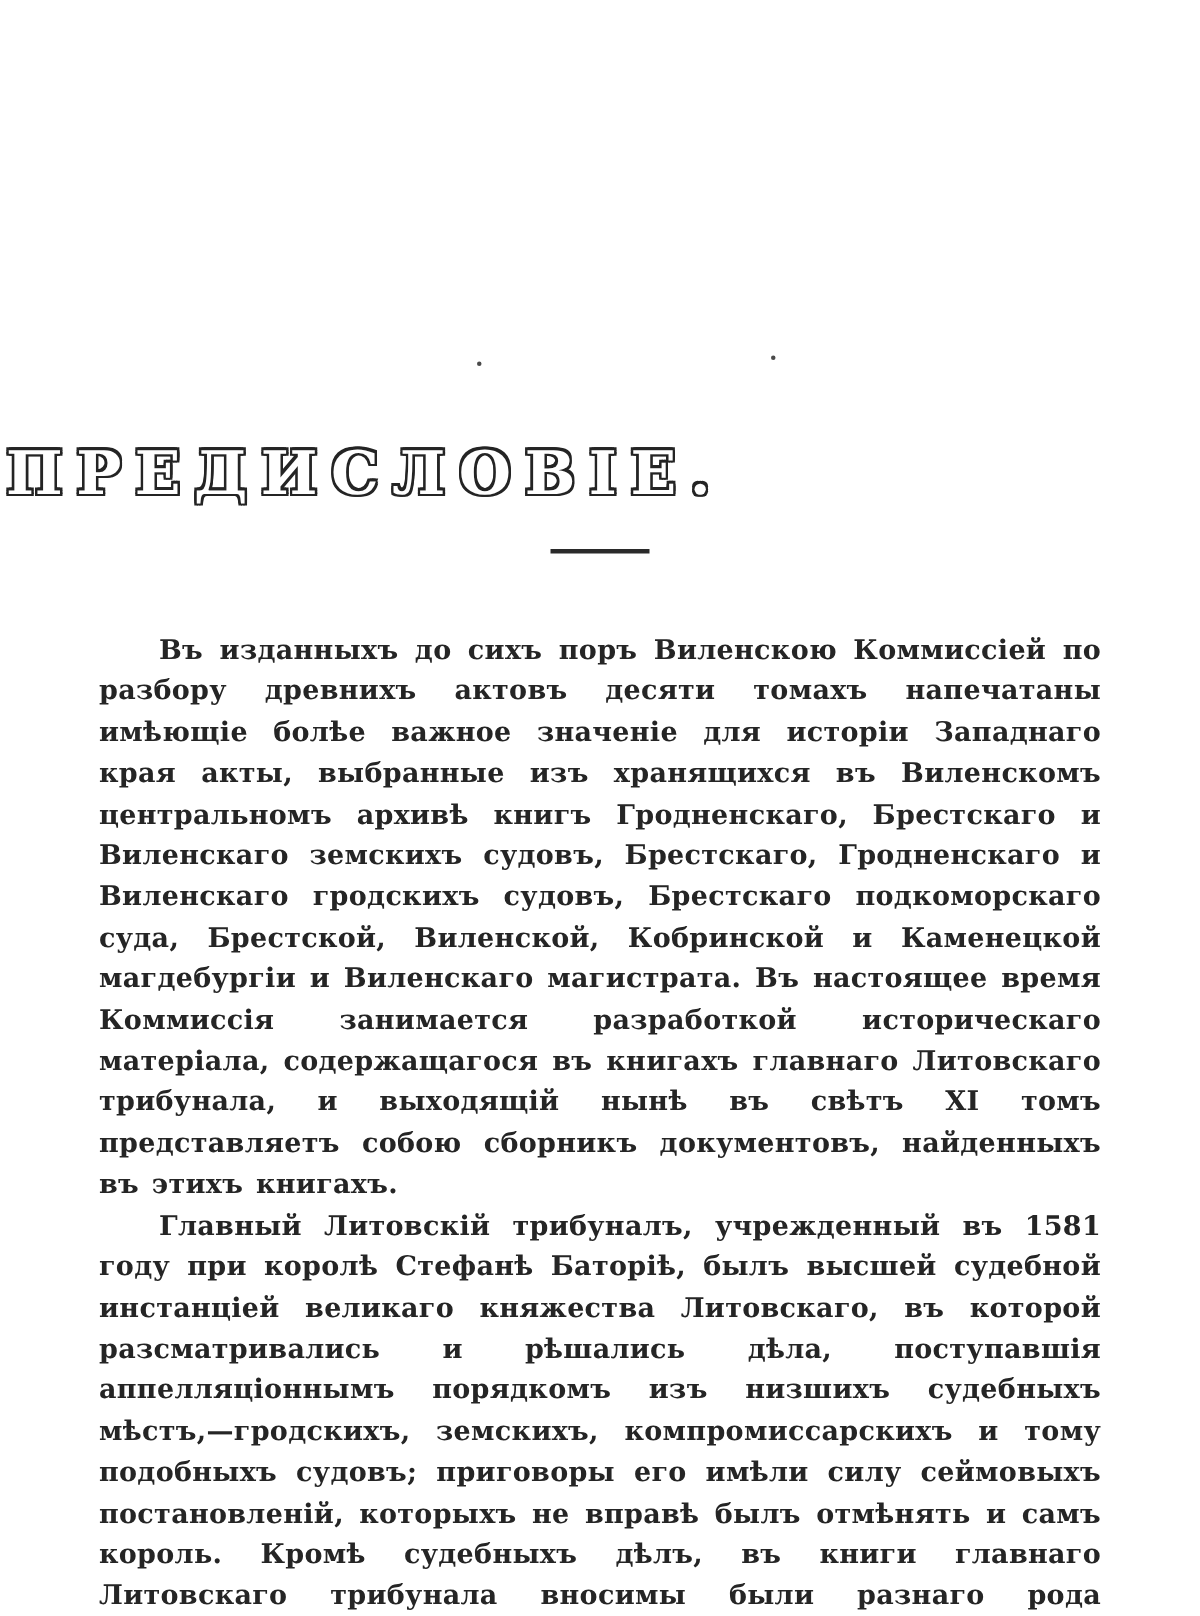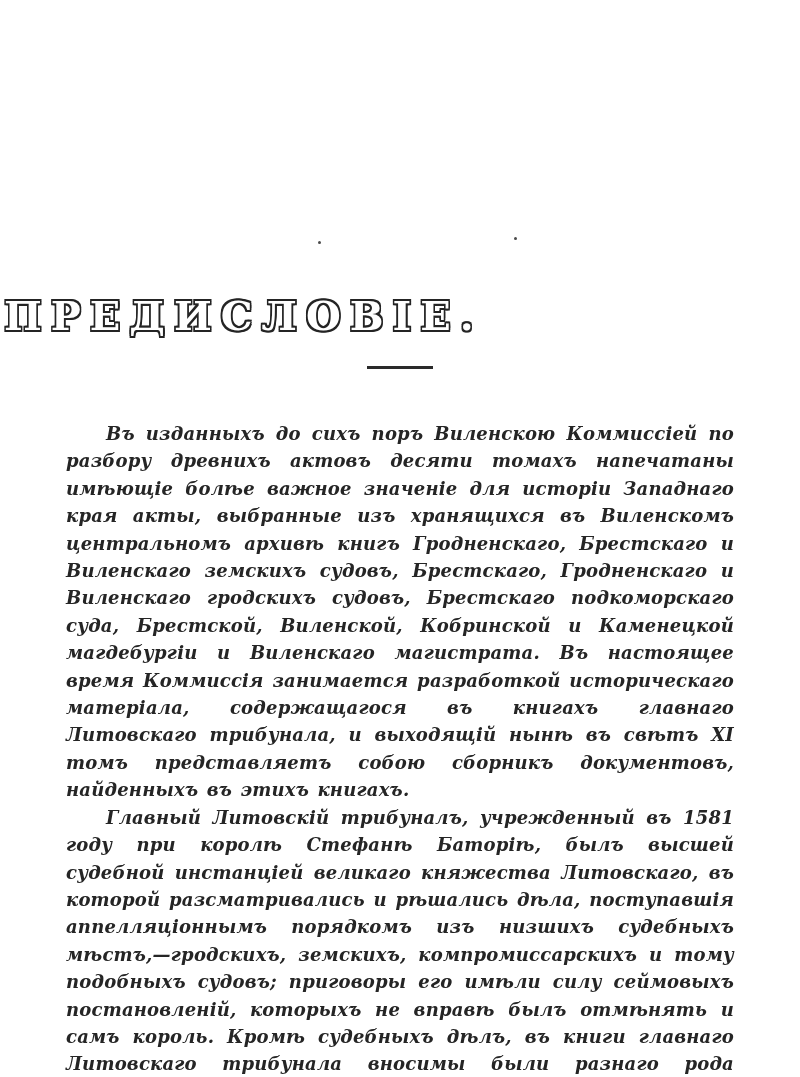--- a/index.html
+++ b/index.html
@@ -68,21 +68,20 @@
       line-height: 27.4px;
       font-weight: bold;
       text-align: justify;
       color: #252525;
       letter-spacing: 0.2px;
       word-spacing: 2px;
     }
     .body-text p {
       margin: 0;
       text-indent: 40px;
-      font-style: italic;
     }
   </style>
 </head>
 <body>
 
 <div class="page">
 
   <span class="artifact-dot" style="left:318px; top:241px;"></span>
   <span class="artifact-dot" style="left:514px; top:237px;"></span>
 

